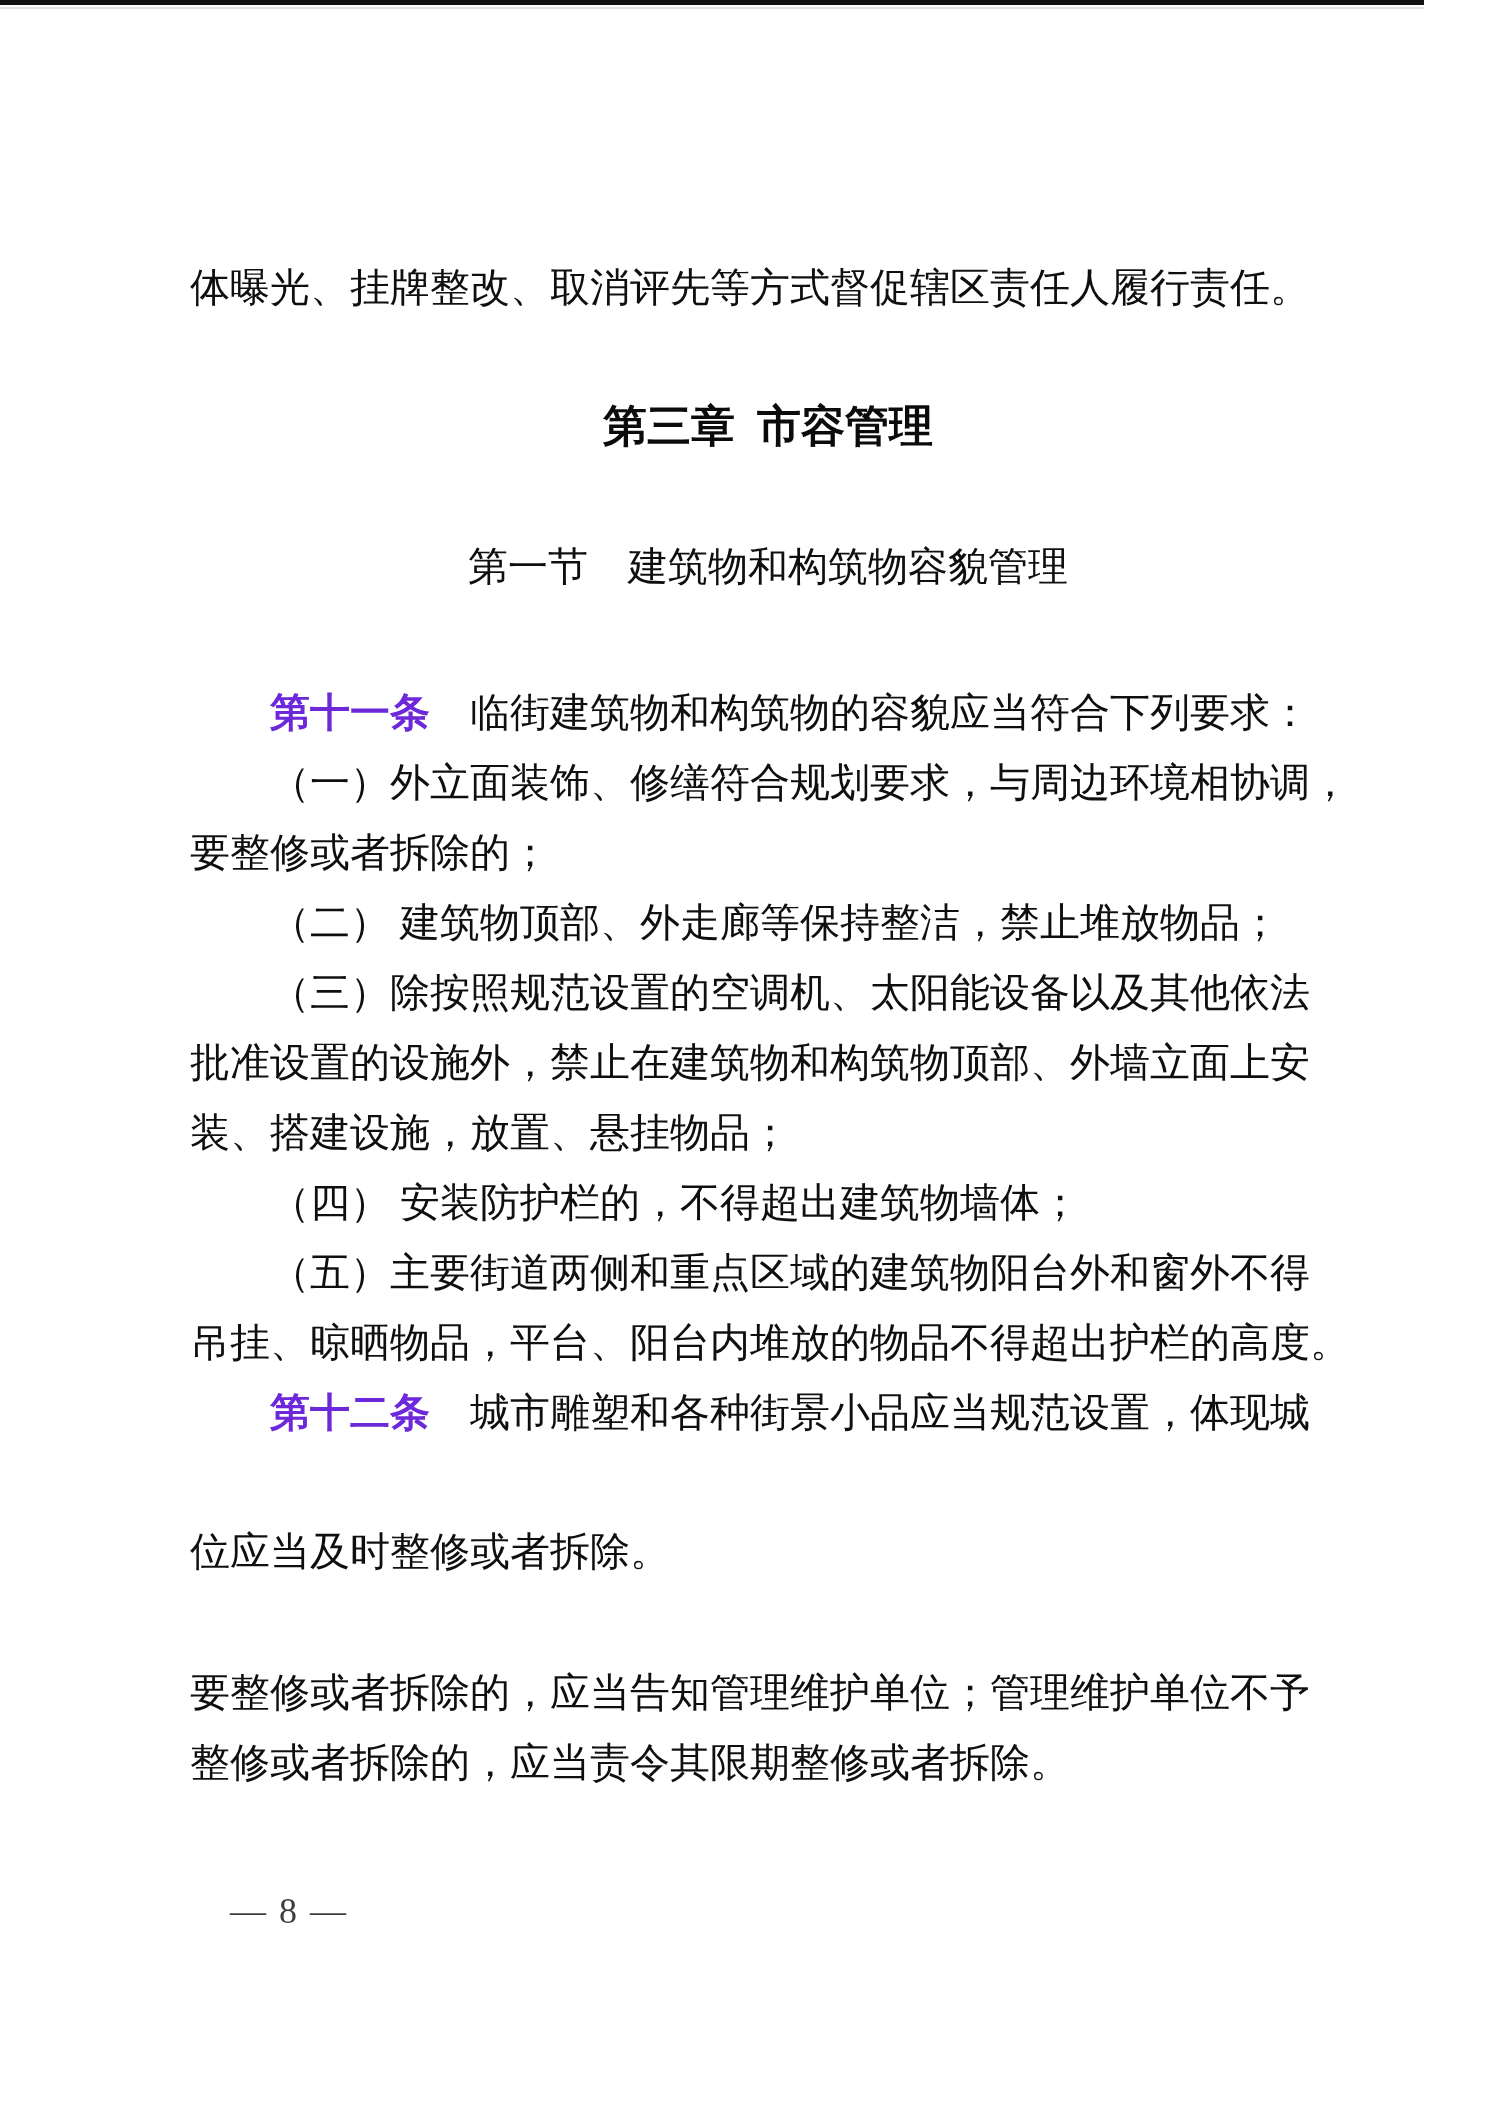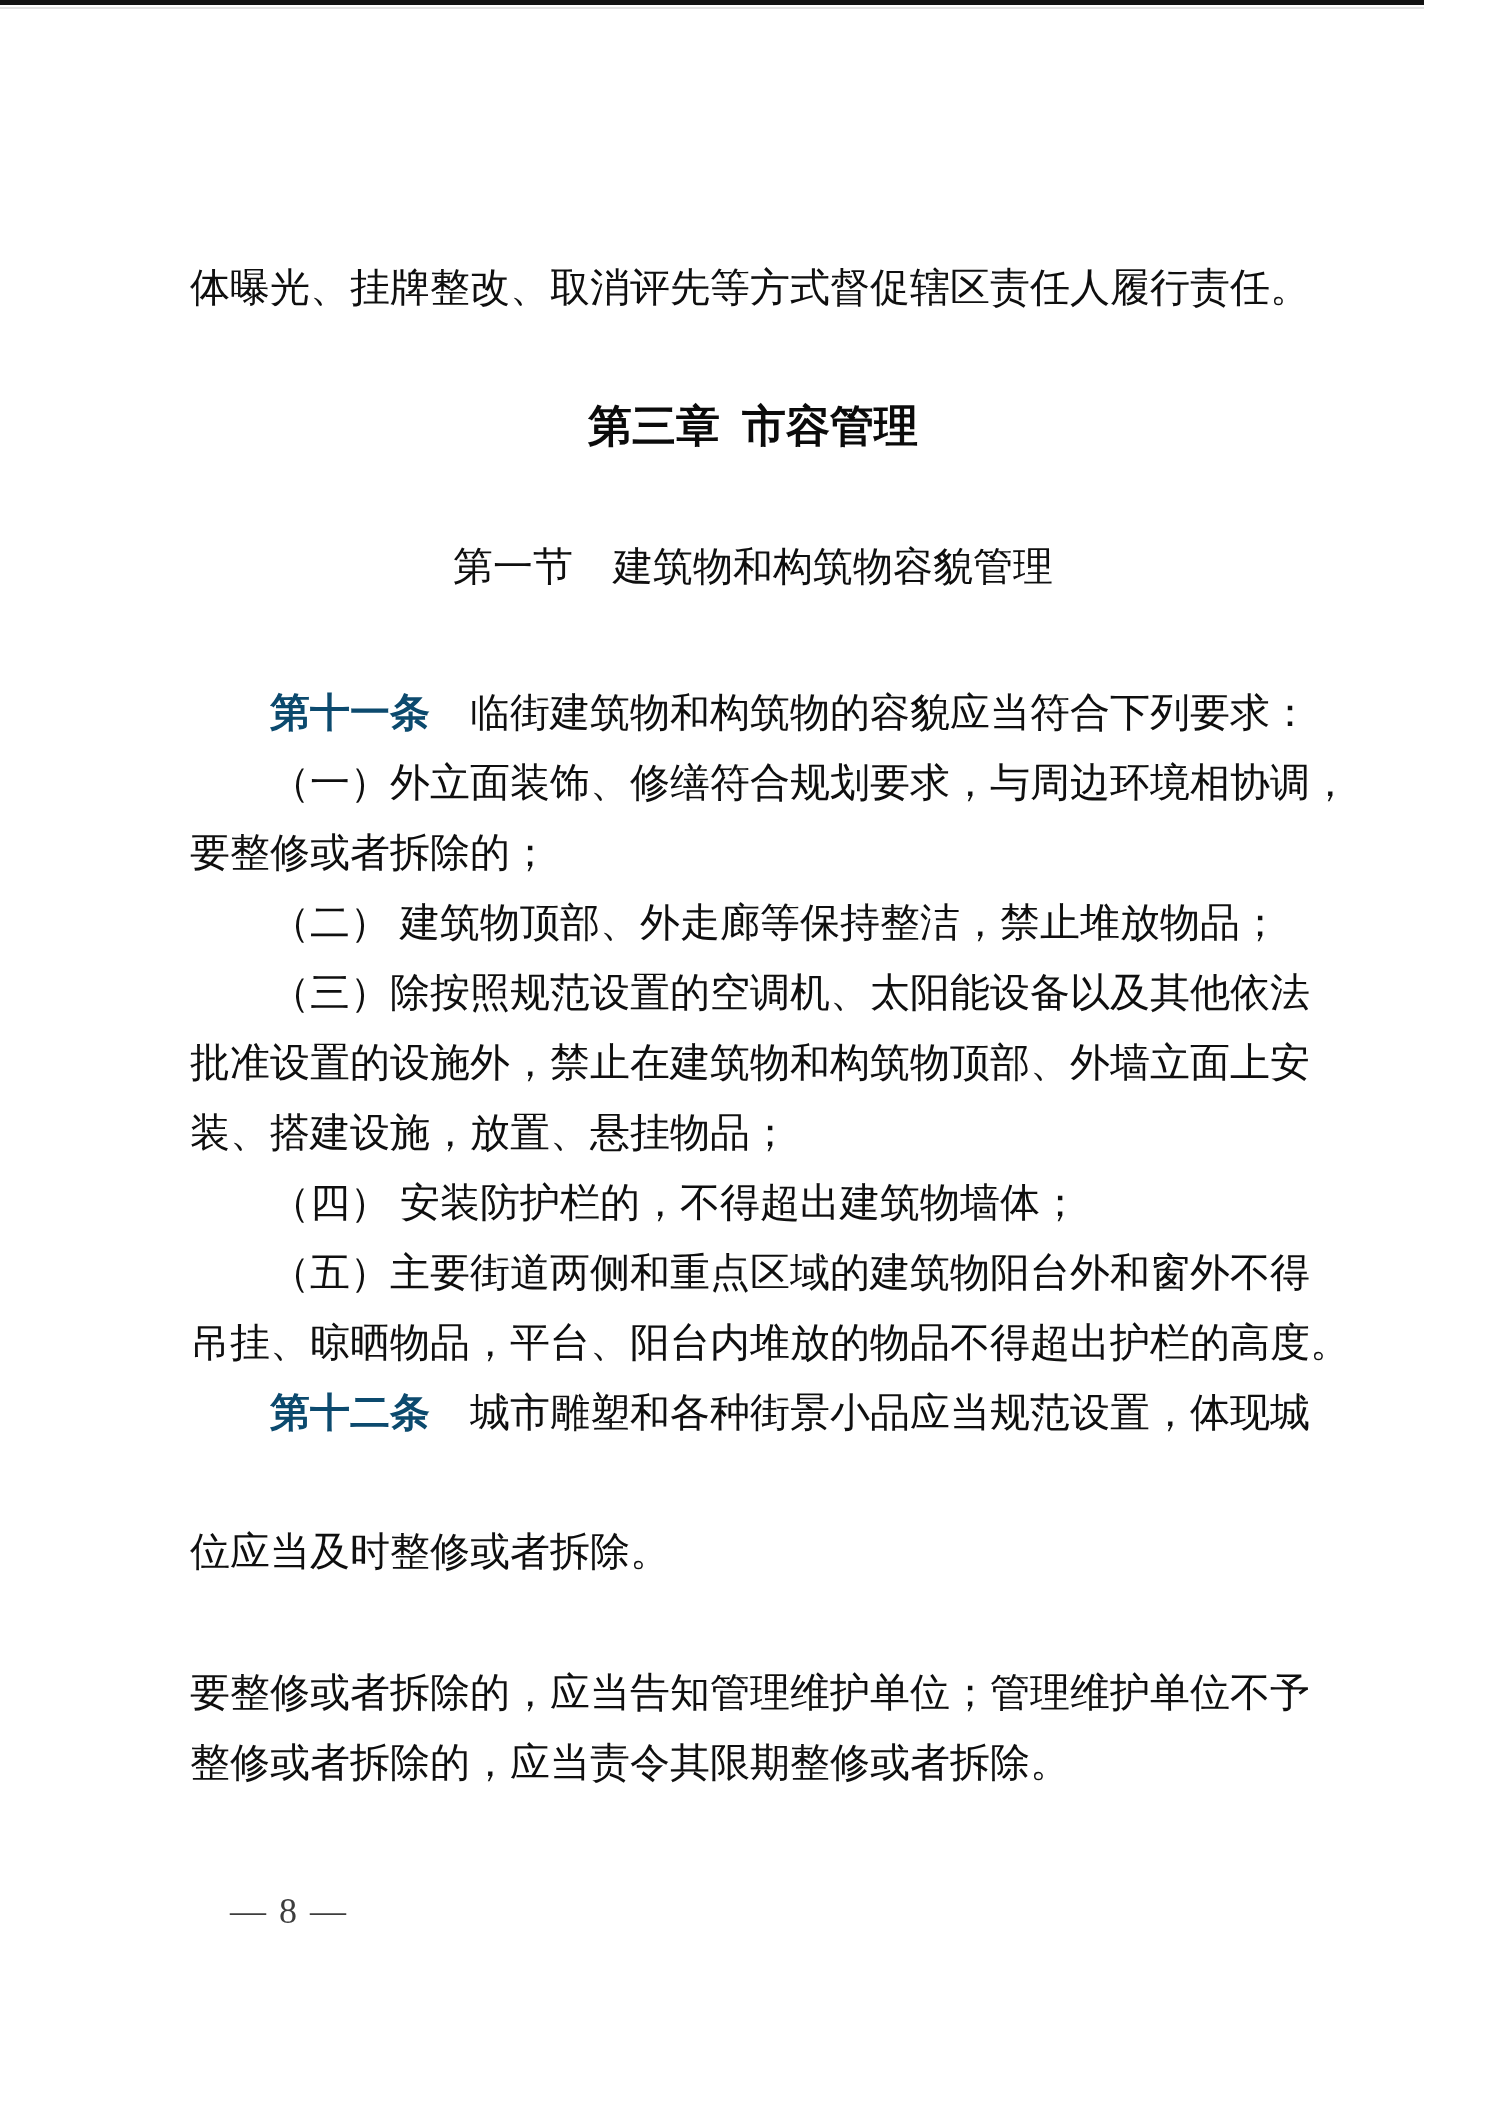--- a/index.html
+++ b/index.html
@@ -25,41 +25,41 @@
     left:190px;
     width:1200px;
     font-size:40px;
     line-height:1;
     letter-spacing:0px;
     white-space:nowrap;
   }
   .indent{padding-left:80px;}
   .center-line{
     position:absolute;
-    left:193px;
+    left:208px;
     width:1120px;
     text-align:center;
     line-height:1;
     white-space:nowrap;
   }
   .chapter{
     font-family:"Liberation Sans","DejaVu Sans",sans-serif;
     font-weight:700;
     font-size:44px;
     color:#0b0b0b;
   }
   .chapter .title-part{margin-left:22px;}
   .section{
     font-size:40px;
   }
   .section .title-part{margin-left:40px;text-align:center;}
   .artnum{
     font-family:"Liberation Sans","DejaVu Sans",sans-serif;
     font-weight:700;
-    color:#0c4a6e;
+    color:#6d28d9;
   }
   .art-text{margin-left:40px;font-family:Liberation Serif, serif;}
   .footer{
     position:absolute;
     left:230px;top:1893px;
     font-size:36px;
     line-height:1;
     letter-spacing:2px;
     color:#3d3d3d;
     white-space:nowrap;

